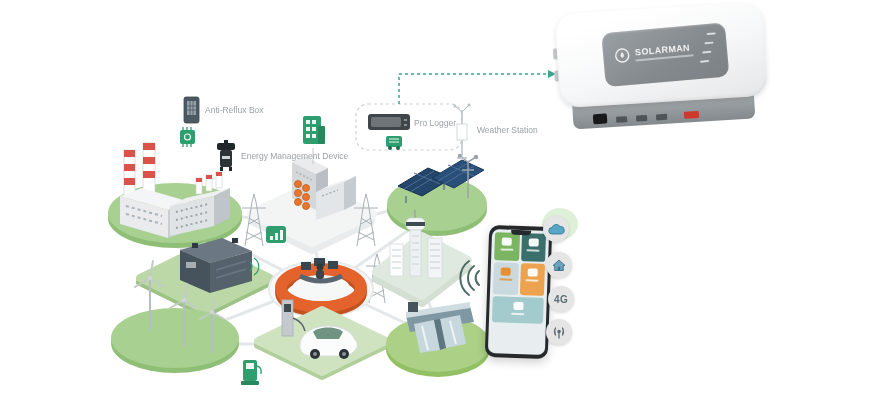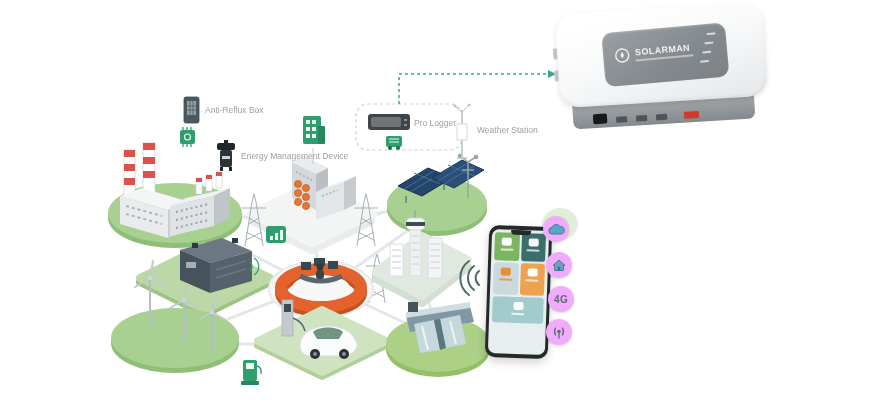--- a/index.html
+++ b/index.html
@@ -25,21 +25,21 @@
   .t-aqua{background:#a3cbcd;}
   .glyph{width:10px;height:8px;background:rgba(255,255,255,.95);
          border-radius:2px;margin:5px auto 0;}
   .t-light .glyph{background:#e78f35;}
   .glyph-line{width:13px;height:2px;background:rgba(255,255,255,.75);
          border-radius:1px;margin:3px auto 0;}
   .t-light .glyph-line{background:rgba(231,143,53,.8);}
 
   
   .badge{position:absolute;width:26px;height:26px;border-radius:50%;
-         background:#f0abfc;box-shadow:0 1px 3px rgba(0,0,0,.16);
+         background:#e5e5e5;box-shadow:0 1px 3px rgba(0,0,0,.16);
          display:flex;align-items:center;justify-content:center;z-index:3;text-align:center;}
   .badge-4g span{font-size:10px;font-weight:bold;color:#5c6d74;letter-spacing:.3px;}
 
   
   .device{position:absolute;left:556px;top:8px;width:212px;height:116px;
           transform:rotate(-3.5deg);z-index:2;}
   .dev-tab{position:absolute;left:-2px;width:10px;height:11px;background:#c6cacd;
           border-radius:2px;z-index:0;}
   .dev-base{position:absolute;left:14px;right:16px;bottom:0;height:36px;
           border-radius:7px;background:linear-gradient(180deg,#b3b7ba,#83898d);z-index:1;}

